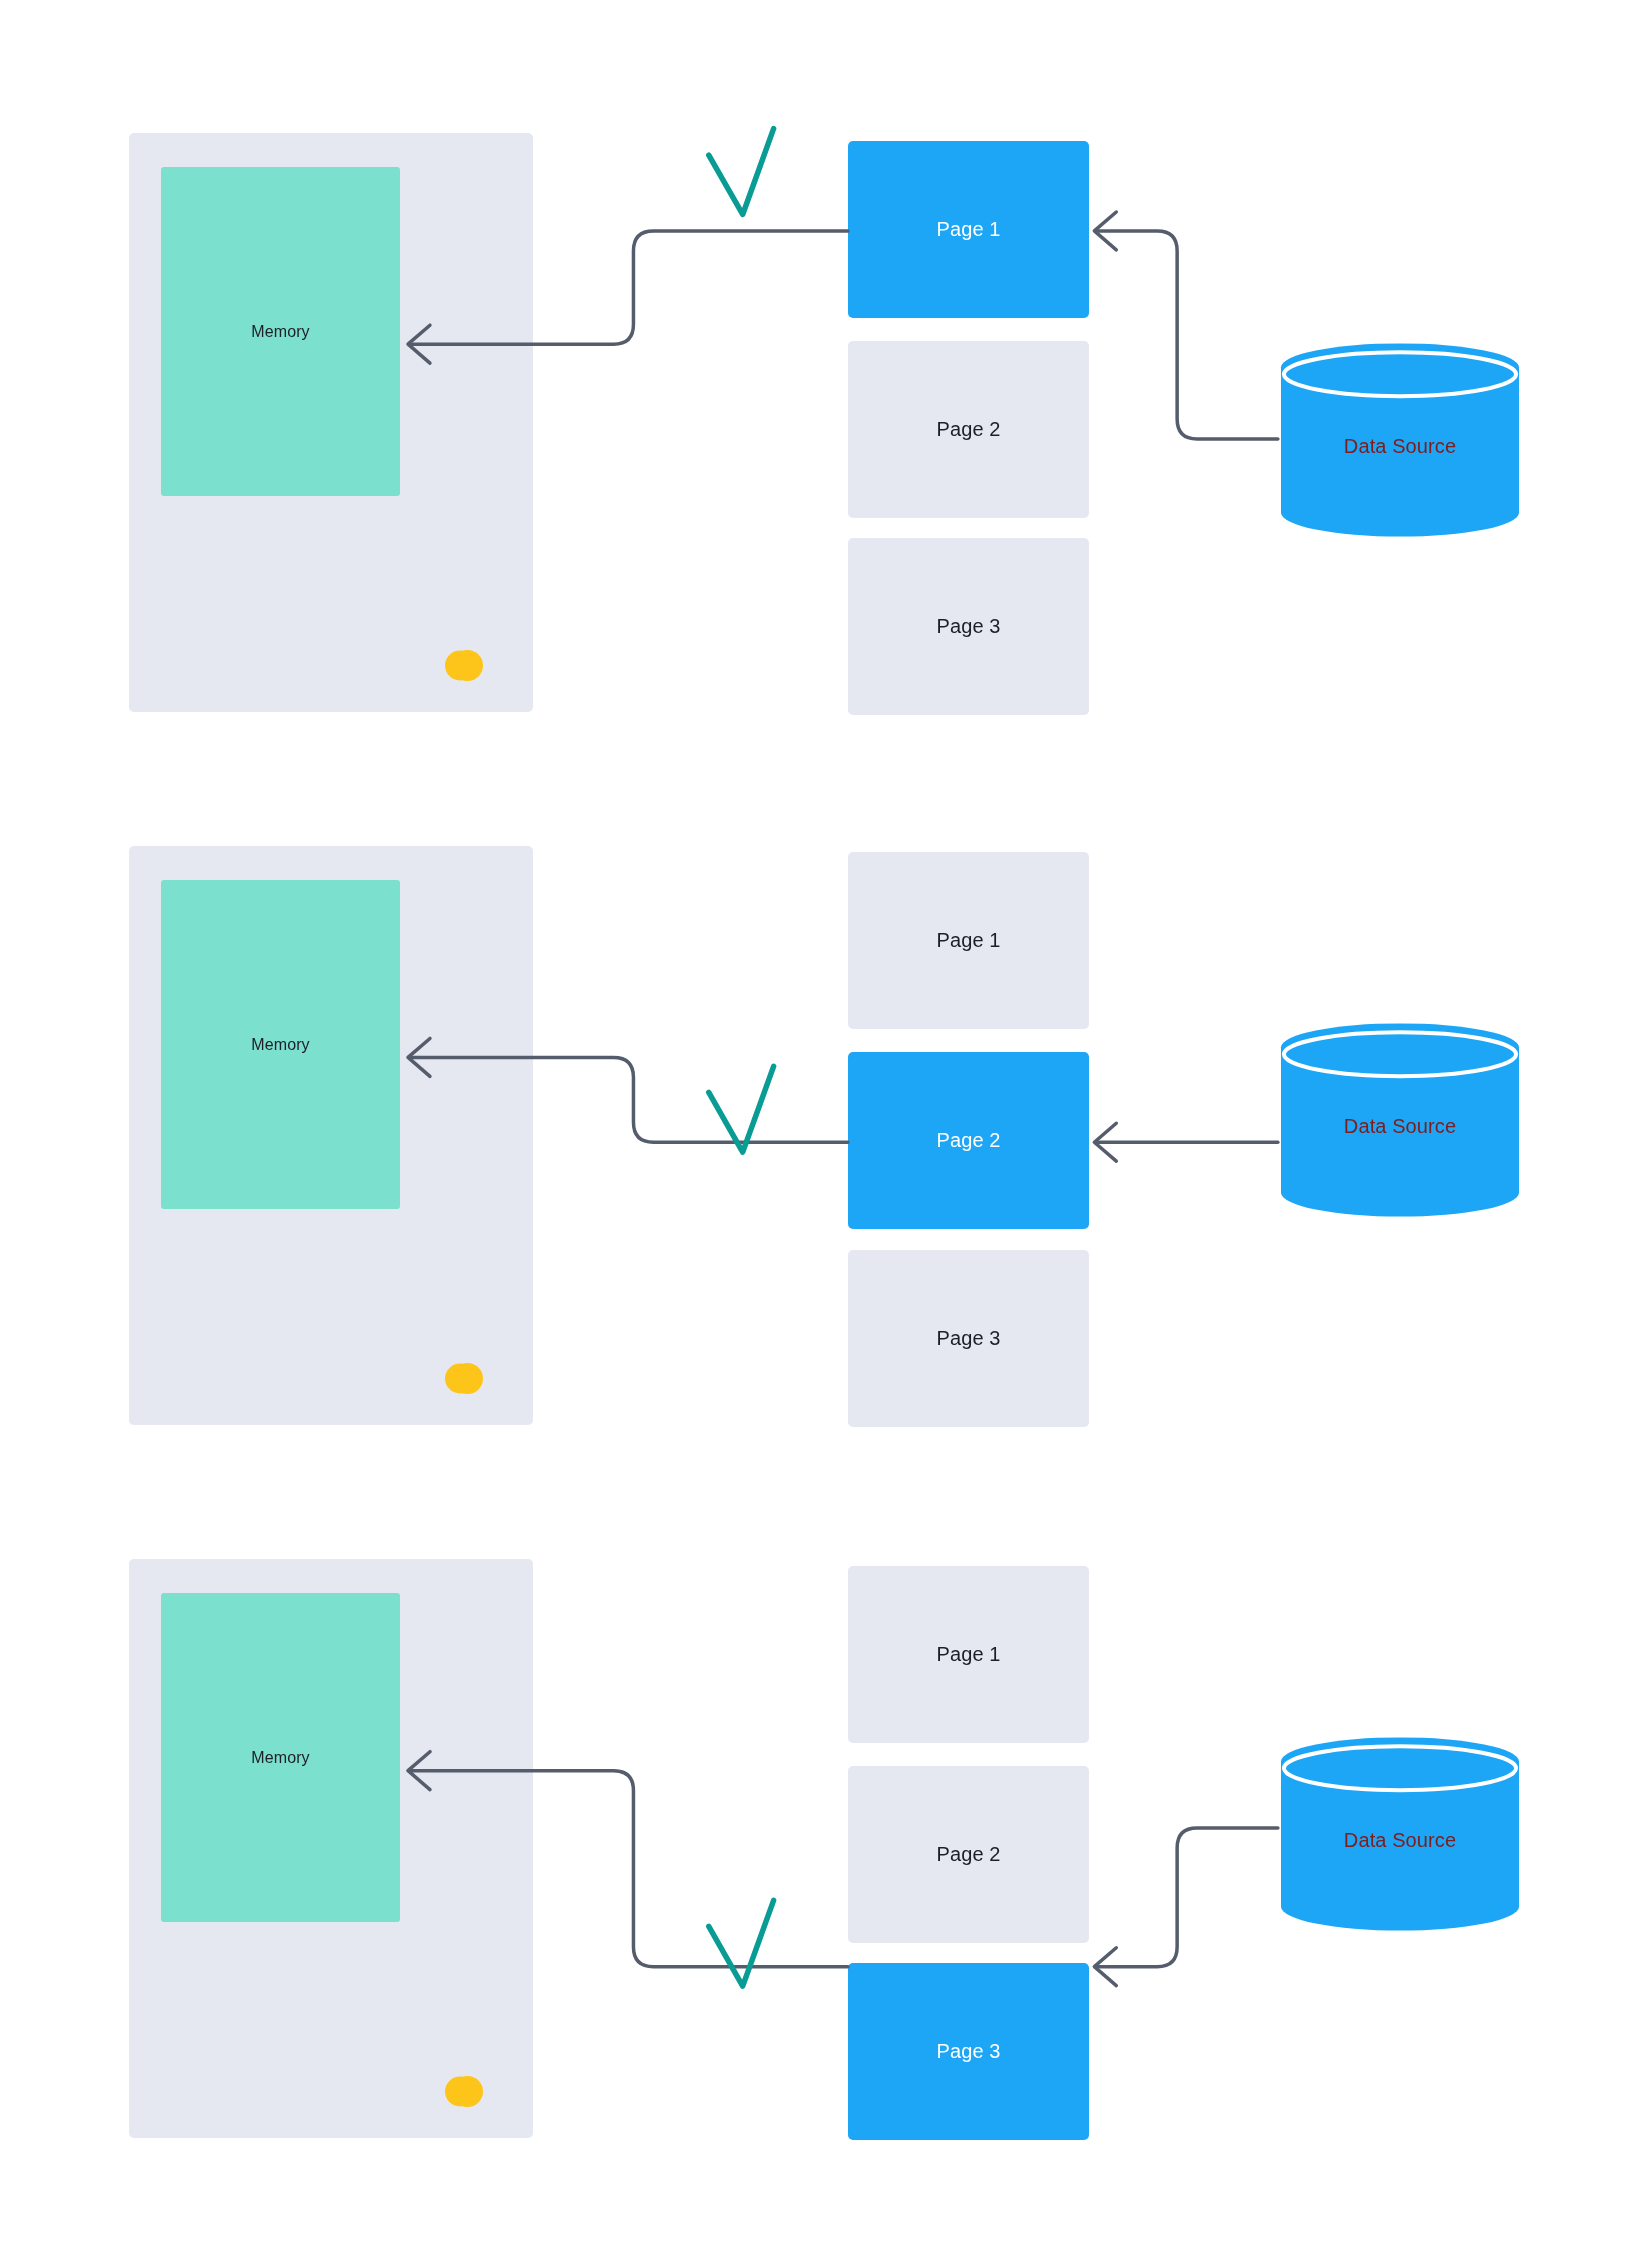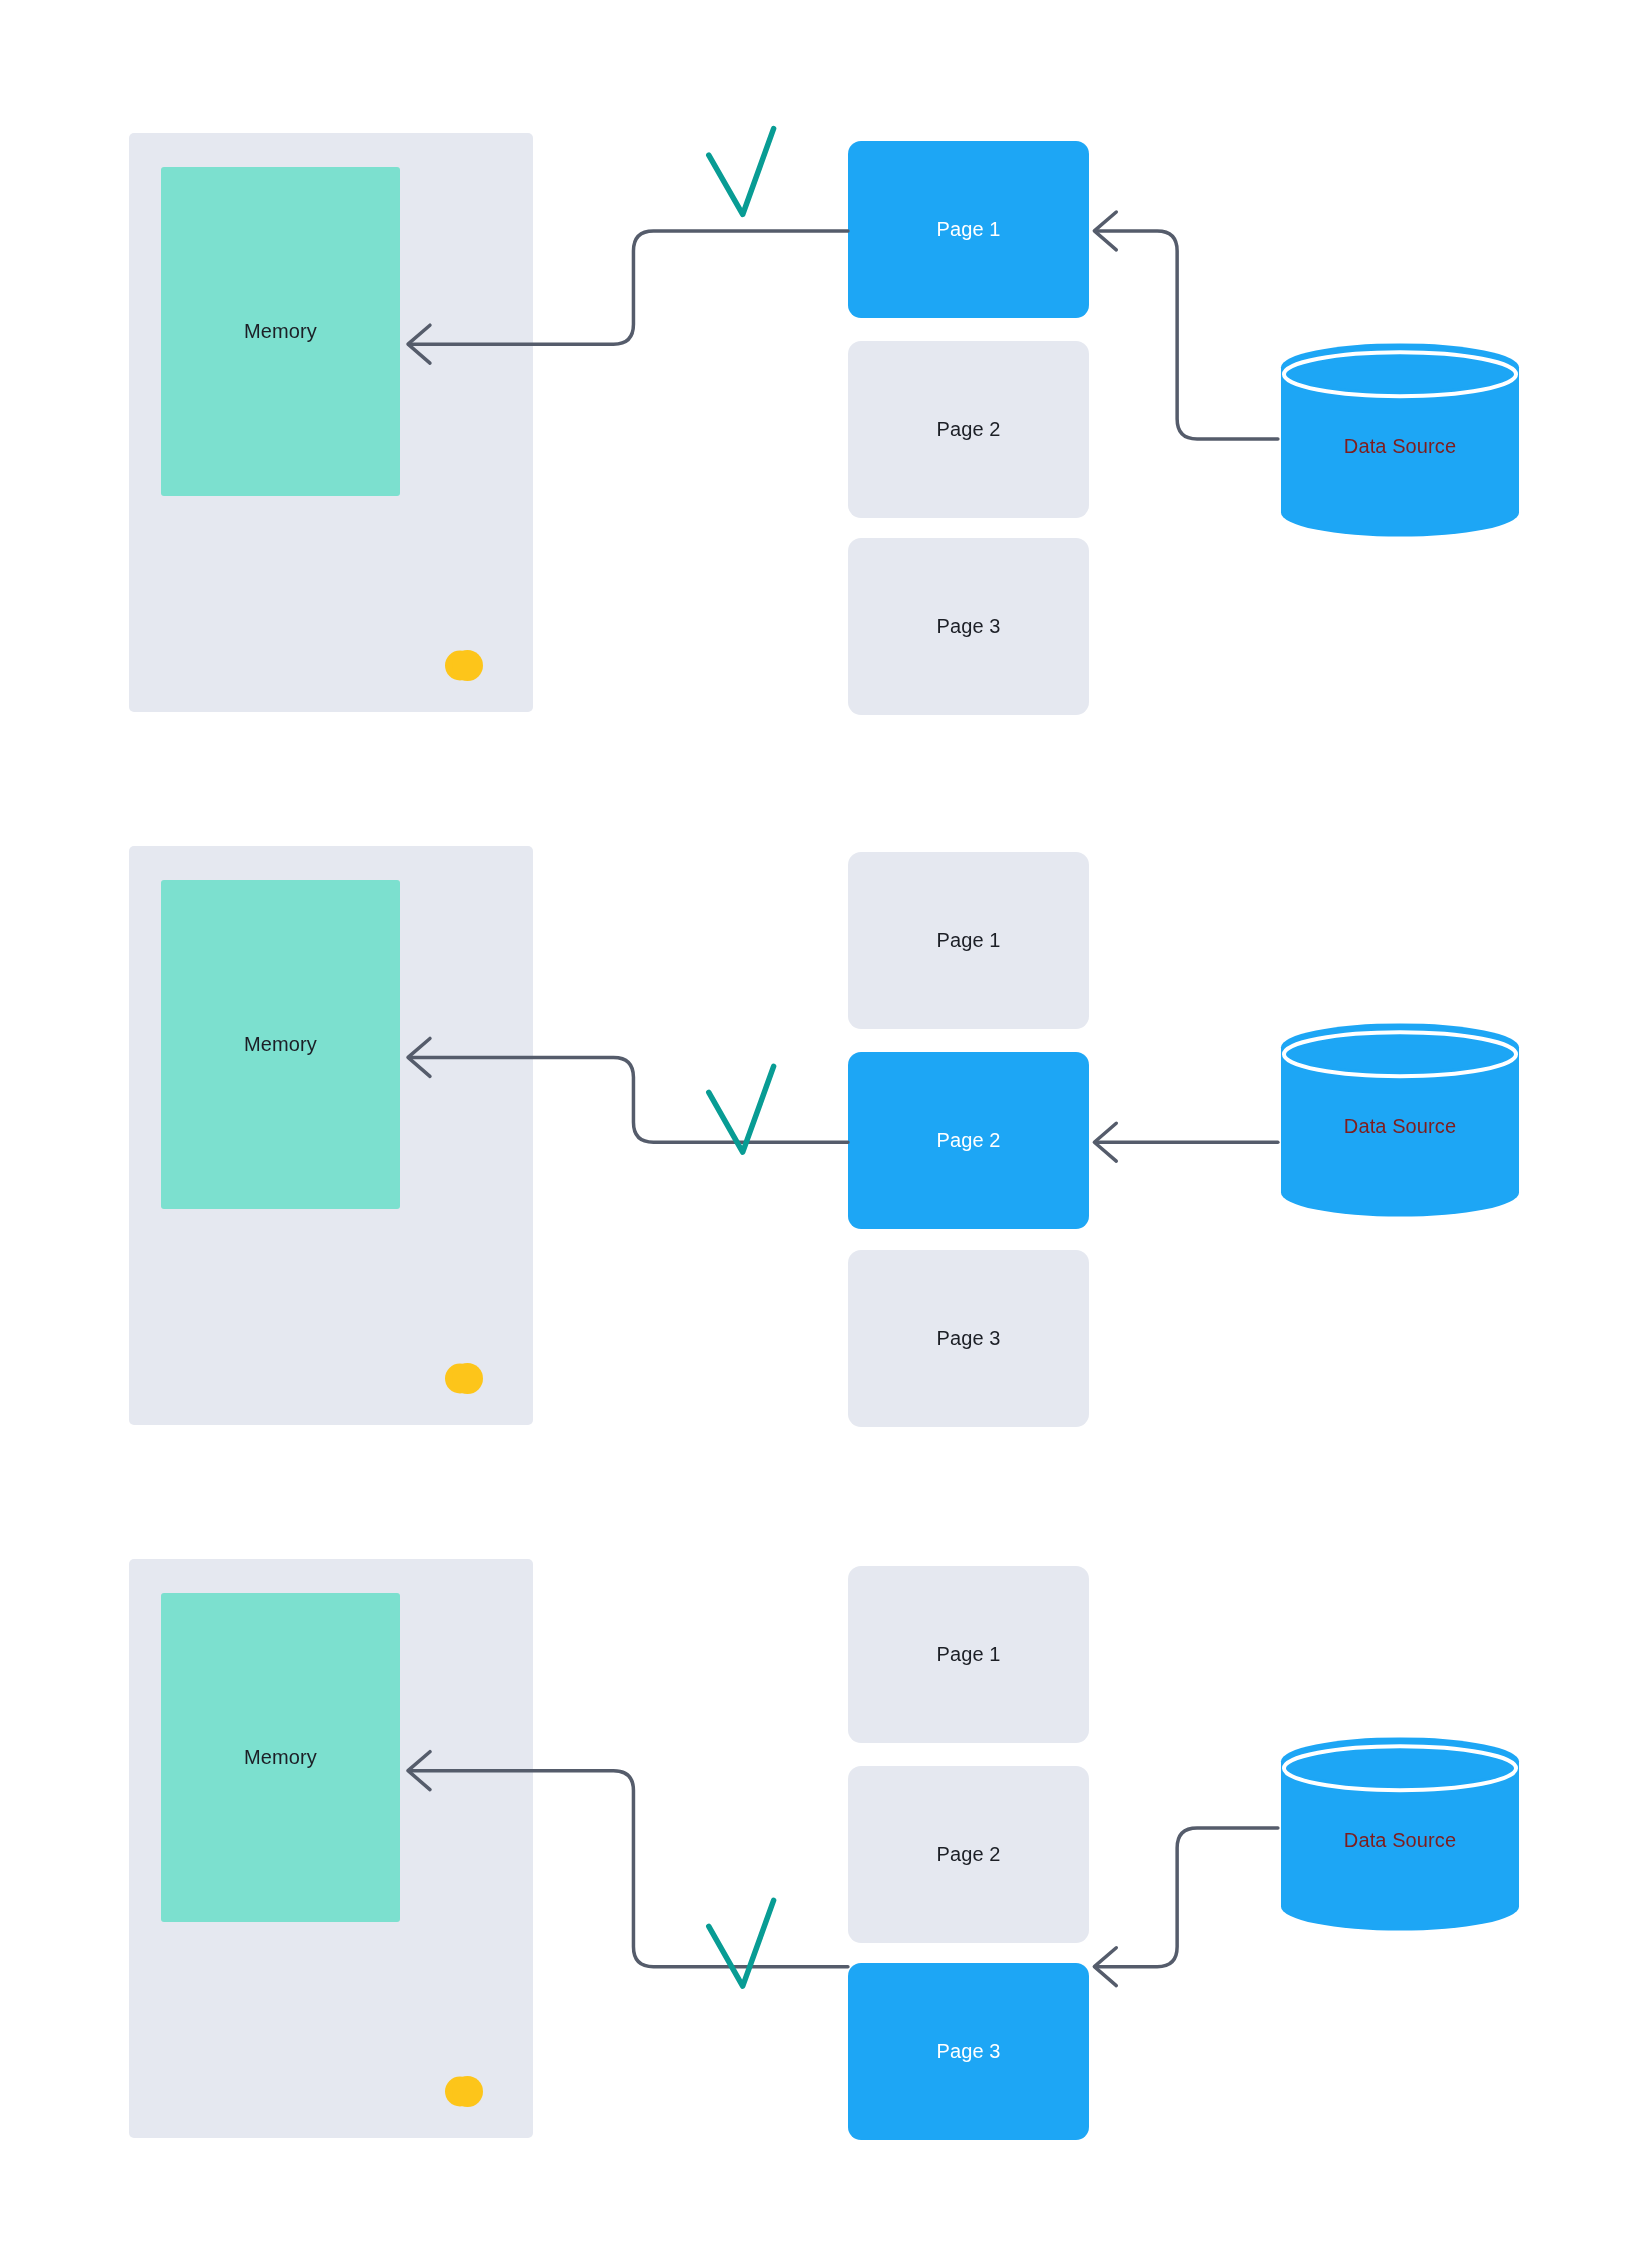--- a/index.html
+++ b/index.html
@@ -34,37 +34,37 @@
   }
   .memory-box {
     position: absolute;
     background: #7ce0cf;
     border-radius: 3px;
     display: flex;
     align-items: center;
     justify-content: center;
   }
   .memory-label {
-    font-size: 20px;
+    font-size: 16px;
     color: #1c1f26;
     letter-spacing: 0.1px;
     font-weight: 400;
   }
 
   
   .logo-mark {
     position: absolute;
     width: 61px;
     height: 61px;
   }
 
   
   .page-box {
     position: absolute;
-    border-radius: 13px;
+    border-radius: 5px;
     display: flex;
     align-items: center;
     justify-content: center;
   }
   .page-box.inactive {
     background: #e5e8f0;
   }
   .page-box.active {
     background: #1da6f5;
   }

